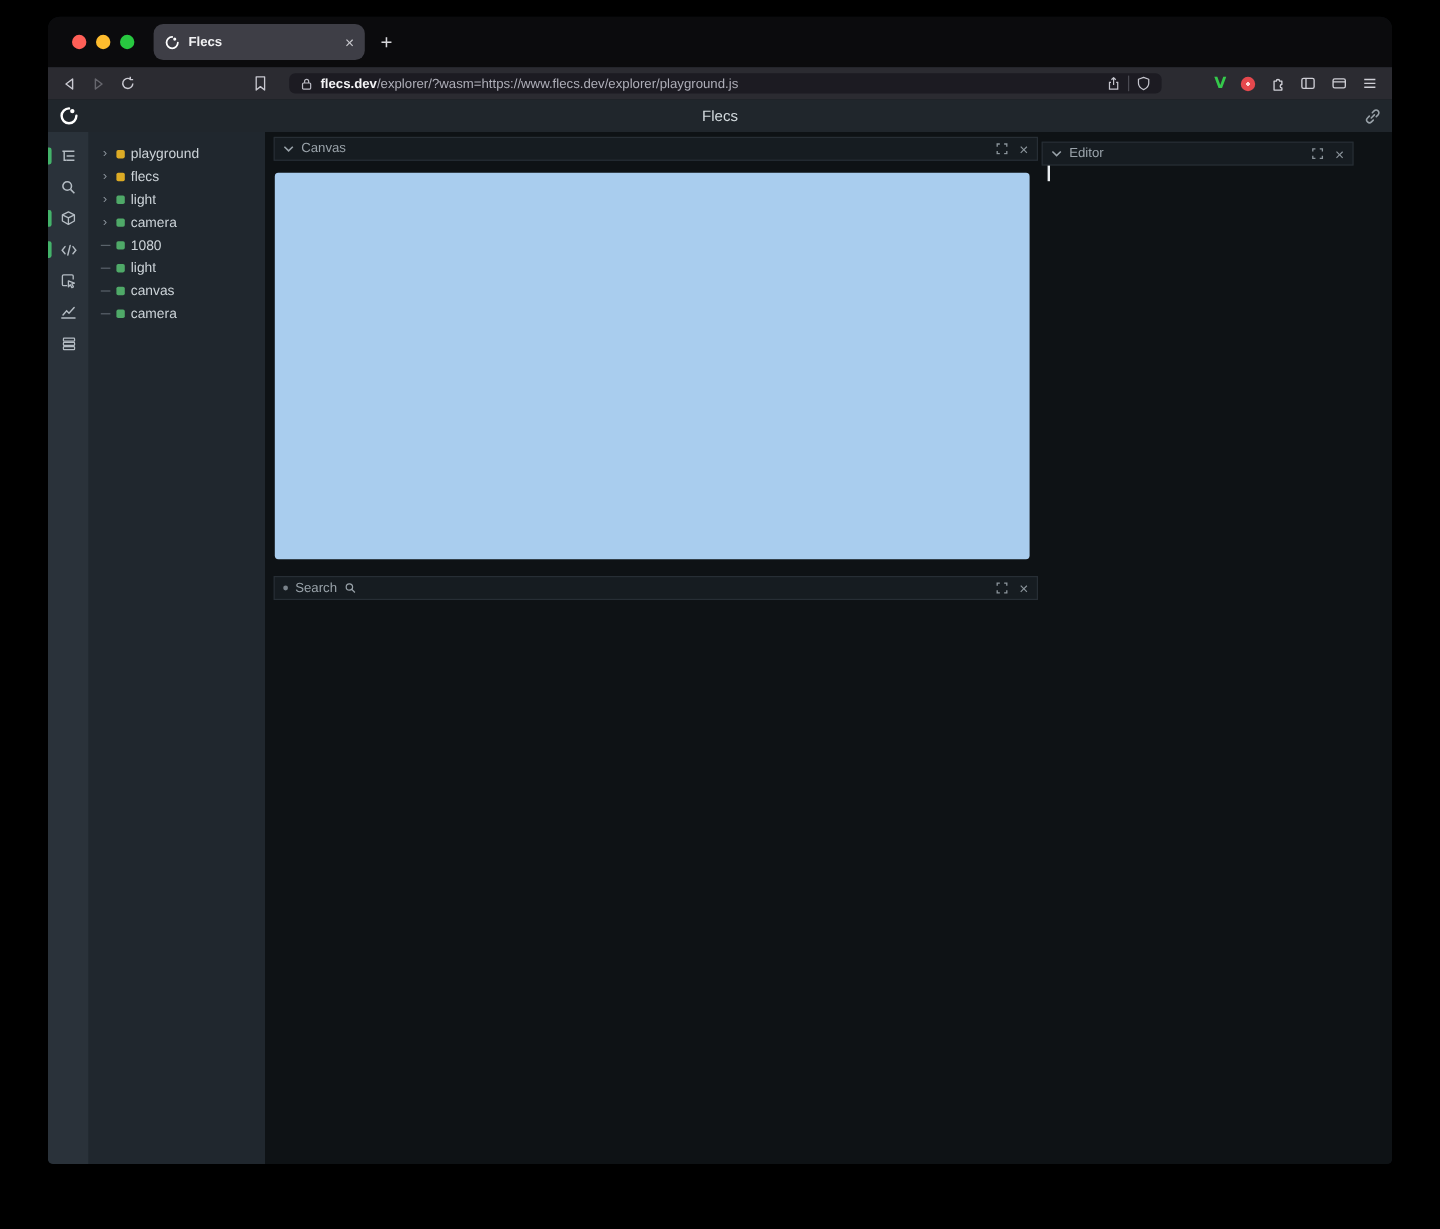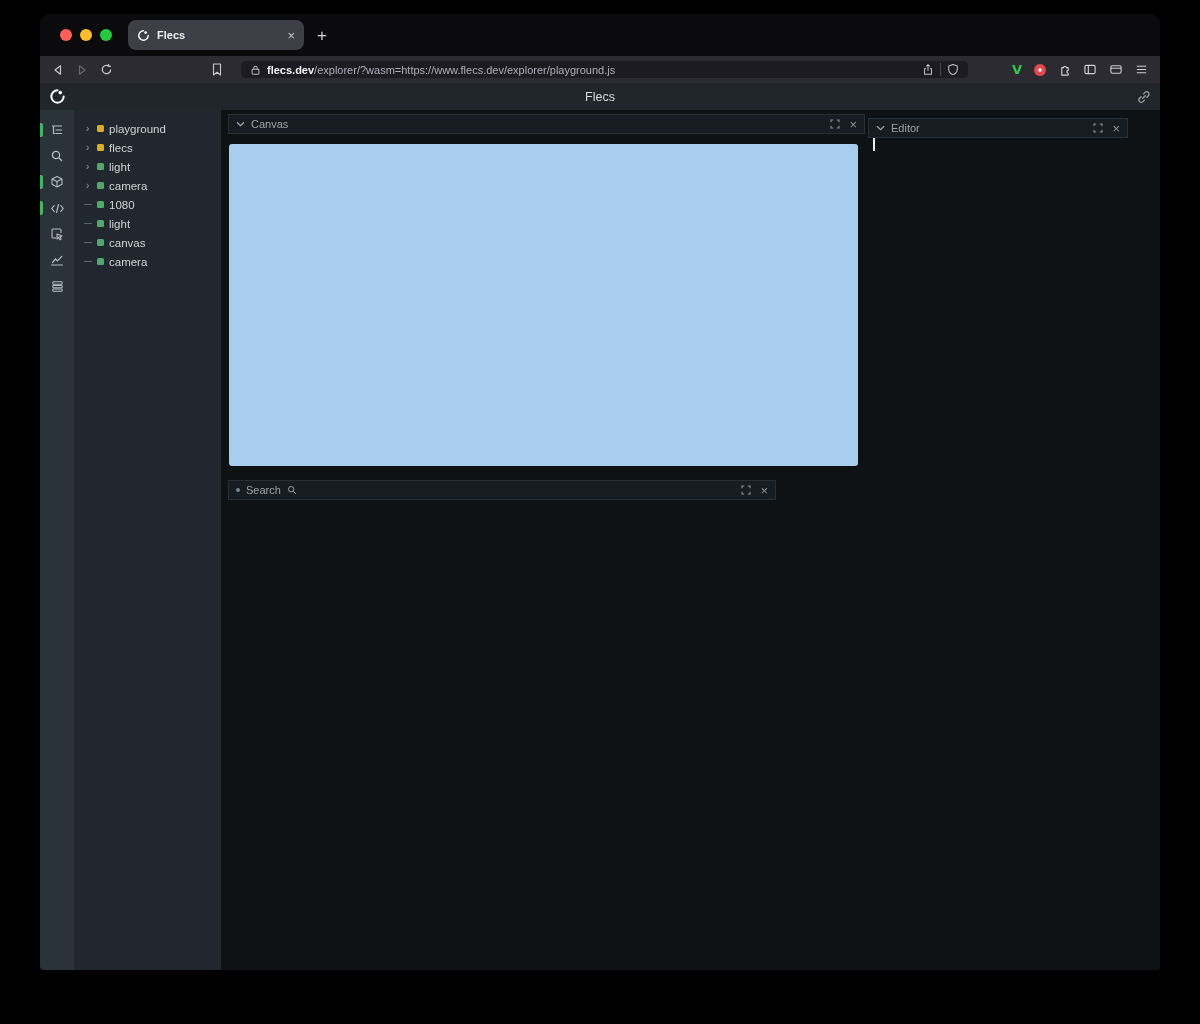--- a/index.html
+++ b/index.html
@@ -67,21 +67,21 @@
 
   .main { flex:1; background:#0e1215; position:relative; min-width:0; }
   .panel-header { position:absolute; height:20px; background:#161c21;
     border:1px solid #272e35; display:flex; align-items:center; padding:0 7px;
     gap:6px; color:#9aa3aa; font-size:11px; }
   .ph-right { margin-left:auto; display:flex; gap:9px; align-items:center; color:#8b949b; }
   .ph-close { font-size:13px; line-height:1; }
   .canvas-header { left:7px; top:4px; width:637px; }
   .blue-canvas { position:absolute; left:8px; top:34px; width:629px; height:322px;
     border-radius:3px; background:#a9cdee; }
-  .search-header { left:7px; top:370px; width:548px; }
+  .search-header { left:7px; top:370px; width:637px; }
   .search-dot { width:4px; height:4px; border-radius:50%; background:#79828a; }
   .editor-header { left:647px; top:8px; width:260px;justify-content:space-between; }
   .caret { position:absolute; left:652px; top:28px; width:2px; height:13px;
     background:#e9edf0; animation:blink 1.1s steps(1) infinite; }
   @keyframes blink { 50% { opacity:0; } }
 </style>
 </head>
 <body>
 
 <div class="window">

